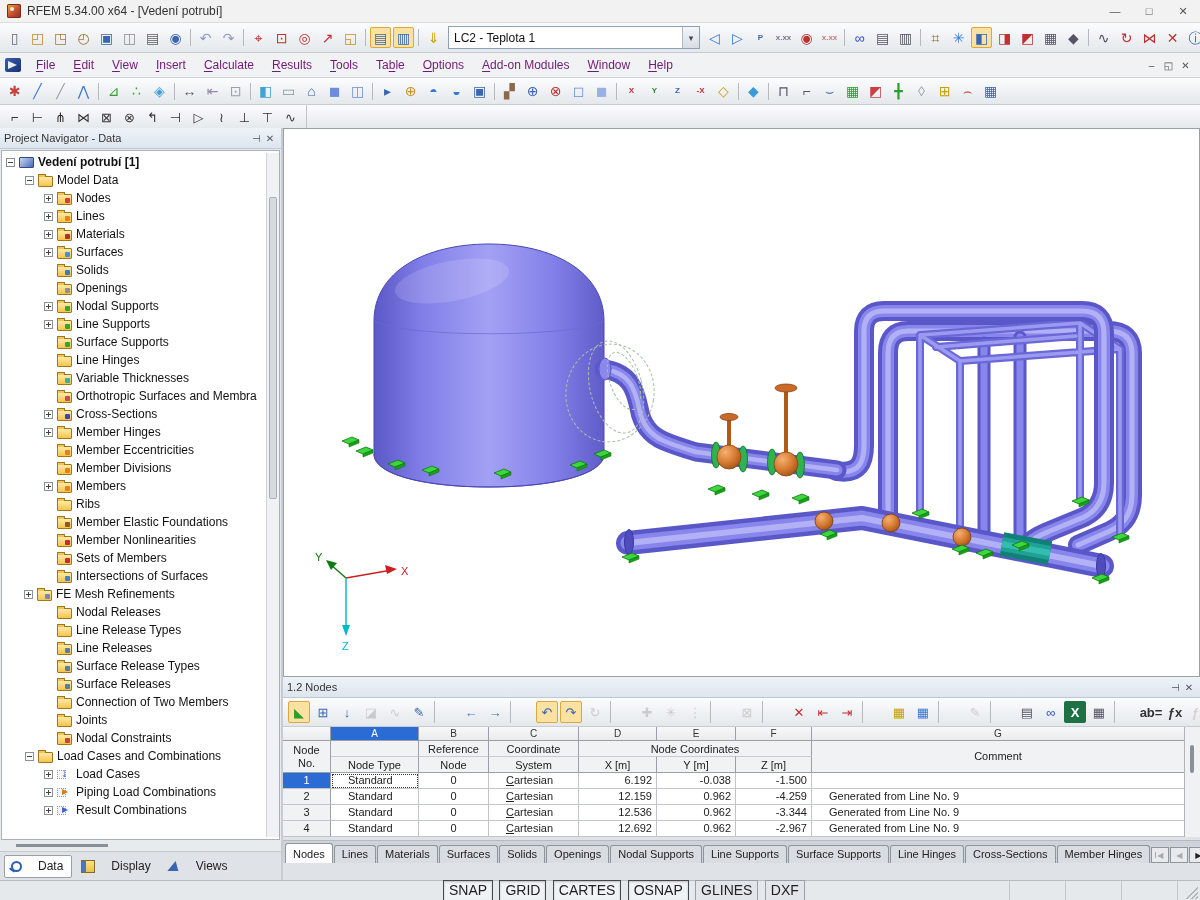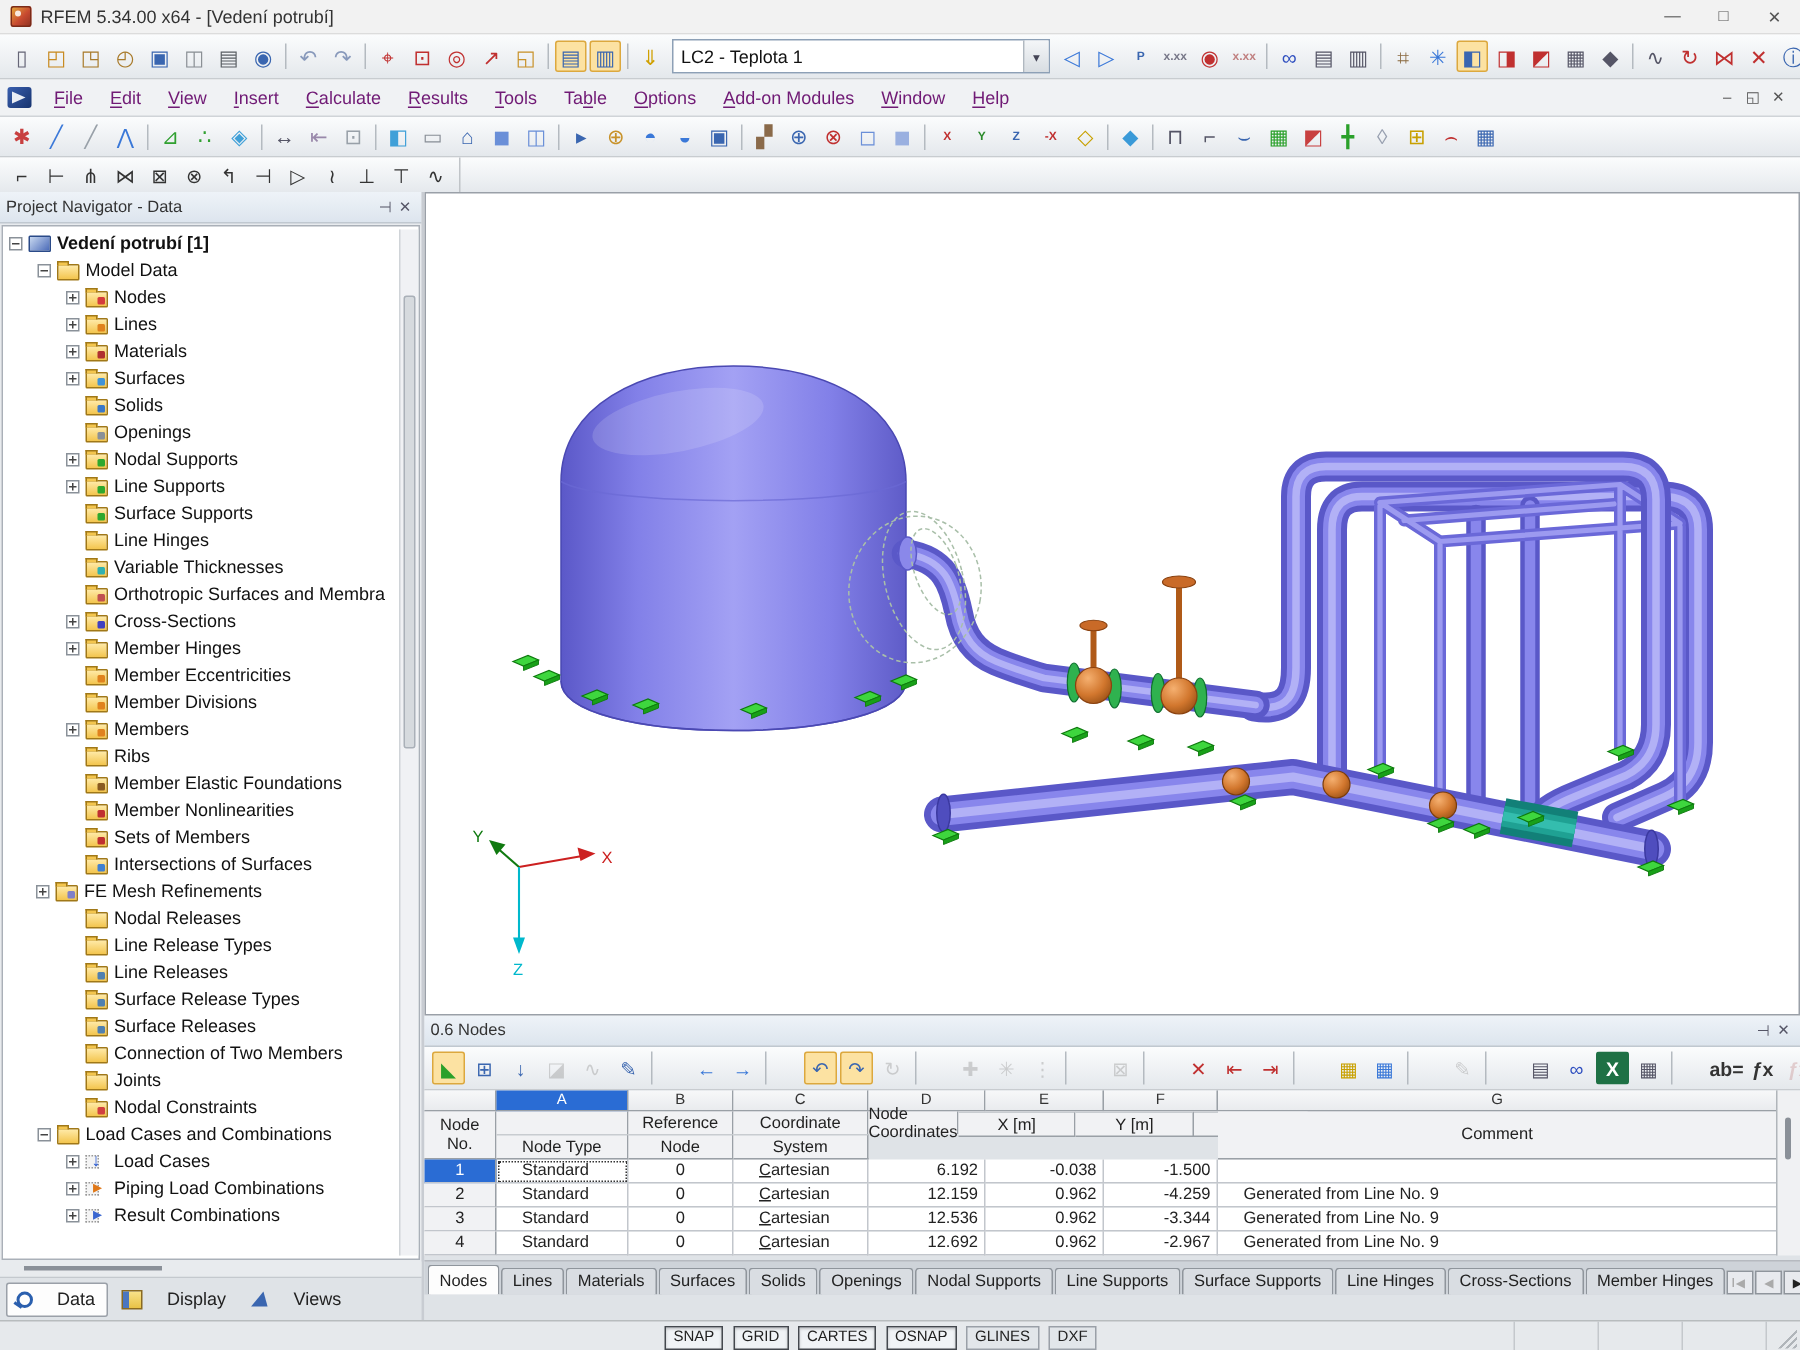--- a/index.html
+++ b/index.html
@@ -114,21 +114,21 @@
   .c4{width:78px;flex:none;}
   .c5{width:79px;flex:none;}
   .c6{width:76px;flex:none;}
   .c7{flex:1;min-width:0;}
   .thead{display:flex;height:32px;}
   .hc{box-sizing:border-box;border-right:1px solid #9aa0a6;border-bottom:1px solid #9aa0a6;background:#f1f2f4;
     font-size:11px;color:#222;display:flex;flex-direction:column;align-items:center;justify-content:center;line-height:13px;}
   .hcol{display:flex;flex-direction:column;box-sizing:border-box;}
   .hcol .h-top{height:15px;box-sizing:border-box;border-right:1px solid #9aa0a6;background:#f1f2f4;font-size:11px;display:flex;align-items:center;justify-content:center;}
   .hcol .h-bot{height:17px;box-sizing:border-box;border-right:1px solid #9aa0a6;border-bottom:1px solid #9aa0a6;border-top:1px solid #c8ccd0;background:#f1f2f4;font-size:11px;display:flex;align-items:center;justify-content:center;}
-  .hgroup{display:flex;flex-direction:row;box-sizing:border-box;}
+  .hgroup{display:flex;flex-direction:column;box-sizing:border-box;}
   .hgroup .gtitle{height:15px;box-sizing:border-box;border-right:1px solid #9aa0a6;background:#f1f2f4;font-size:11px;display:flex;align-items:center;justify-content:center;}
   .hgroup .gbots{display:flex;height:17px;}
   .hgroup .gbots span{box-sizing:border-box;border-right:1px solid #9aa0a6;border-bottom:1px solid #9aa0a6;border-top:1px solid #c8ccd0;background:#f1f2f4;font-size:11px;display:flex;align-items:center;justify-content:center;}
   .trow{height:16px;background:#fff;}
   .tc{box-sizing:border-box;border-right:1px solid #c2c6cc;border-bottom:1px solid #c2c6cc;font-size:11px;display:block;line-height:15px;
     white-space:nowrap;overflow:hidden;}
   .tc.rowno{background:#f1f2f4;border-right:1px solid #9aa0a6;text-align:center;color:#222;}
   .tc.rowno.sel{background:#2a6cd4;color:#fff;}
   .tc.num{text-align:right;padding-right:4px;}
   .tc.left{padding-left:17px;}
@@ -142,21 +142,21 @@
   .ttab.on{background:#fdfdfd;padding-top:4px;}
   .tnavs{margin-left:auto;display:flex;align-items:center;padding-right:2px;gap:1px;}
   .tnav{width:18px;height:16px;box-sizing:border-box;border:1px solid #8f959c;background:#e8eaee;display:flex;align-items:center;justify-content:center;font-size:8px;color:#222;position:relative;}
   .tnav.dis{color:#aaa;}
   .tnav.barl::before{content:"";position:absolute;left:3px;top:4px;bottom:4px;width:1px;background:currentColor;}
   .bstrip{height:18px;flex:none;background:#dfe3e7;}
 
   
   .statusbar{position:absolute;left:0;right:0;bottom:0;height:19px;background:#e6e9ec;border-top:1px solid #b8bcbe;display:flex;align-items:center;}
   .sb-spacer{width:443px;flex:none;}
-  .sbtn{margin-right:3px;padding:1px 5px 2px;font-size:10px;line-height:12px;color:#222;background:#e2e6ea;border:1px solid #9aa0a8;text-align:center;}
+  .sbtn{margin-right:3px;padding:1px 5px 2px;font-size:14px;line-height:12px;color:#222;background:#e2e6ea;border:1px solid #9aa0a8;text-align:center;}
   .sbtn.pressed{background:#f0f3f6;border:1px solid #44484e;box-shadow:inset 0 1px 2px rgba(0,0,0,.22);}
   .sb-seps{margin-left:auto;display:flex;height:100%;align-items:stretch;}
   .sb-sep{width:1px;background:#c4c8cc;margin-left:55px;}
   .grip{width:14px;height:14px;margin:2px 2px 0 6px;background:
     linear-gradient(135deg,transparent 55%,#b0b5ba 55%,#b0b5ba 62%,transparent 62%,transparent 72%,#b0b5ba 72%,#b0b5ba 79%,transparent 79%,transparent 88%,#b0b5ba 88%,#b0b5ba 95%,transparent 95%);}
 </style>
 </head>
 <body>
 
 <div class="app">
@@ -963,21 +963,21 @@
             <text x="31" y="432" fill="#107a10">Y</text>
             <line x1="62" y1="449" x2="62" y2="500" stroke="#00b8cc" stroke-width="1.4"></line>
             <polygon points="62,507 58,496 66,496" fill="#00b8cc"></polygon>
             <text x="58" y="521" fill="#00b8cc">Z</text>
           </g>
         </svg>
       </div>
 
       <div class="tablepanel">
         <div class="panelhead">
-          <span class="ph-title">0.6 Nodes</span>
+          <span class="ph-title">1.2 Nodes</span>
           <span class="pin-icon">⊤</span>
           <span class="close-x">✕</span>
         </div>
         <div class="tp-toolbar">
 
             <span class="icon active" style="color: rgb(42, 160, 42);">◣</span>
 
             <span class="icon" style="color: rgb(58, 102, 176);">⊞</span>
 
             <span class="icon" style="color: rgb(58, 102, 176);">↓</span>

